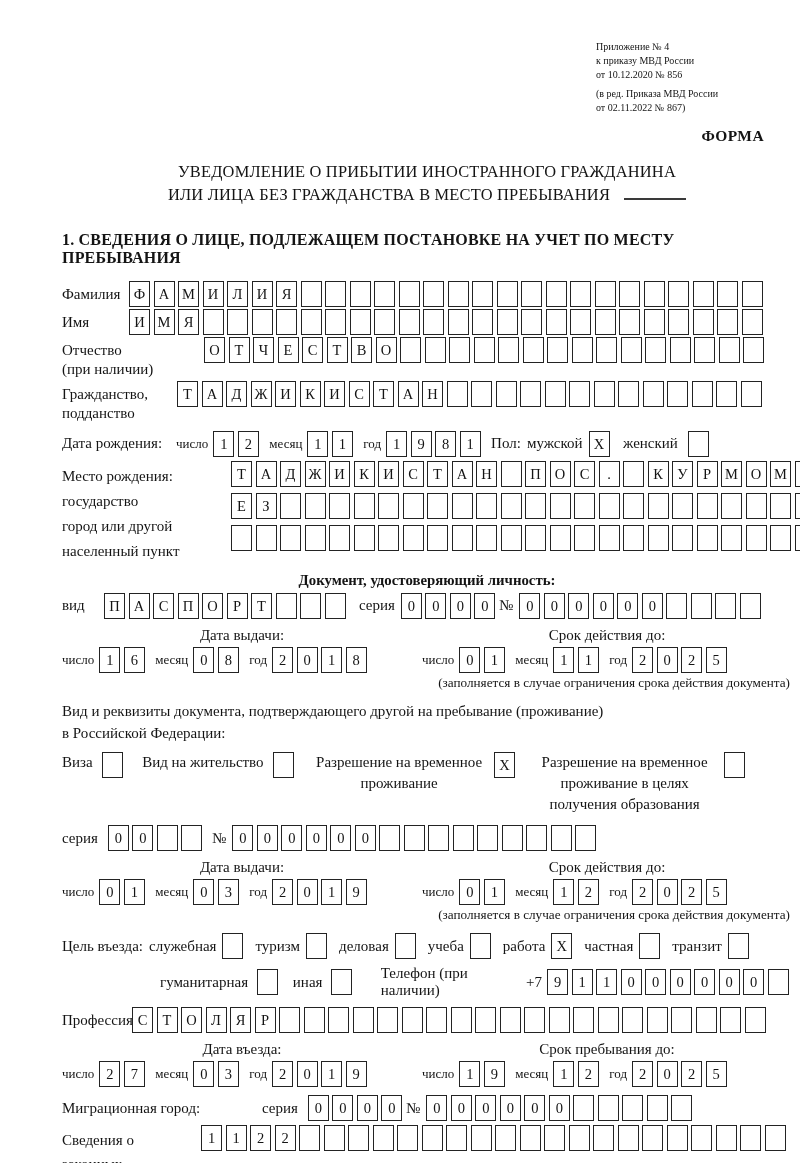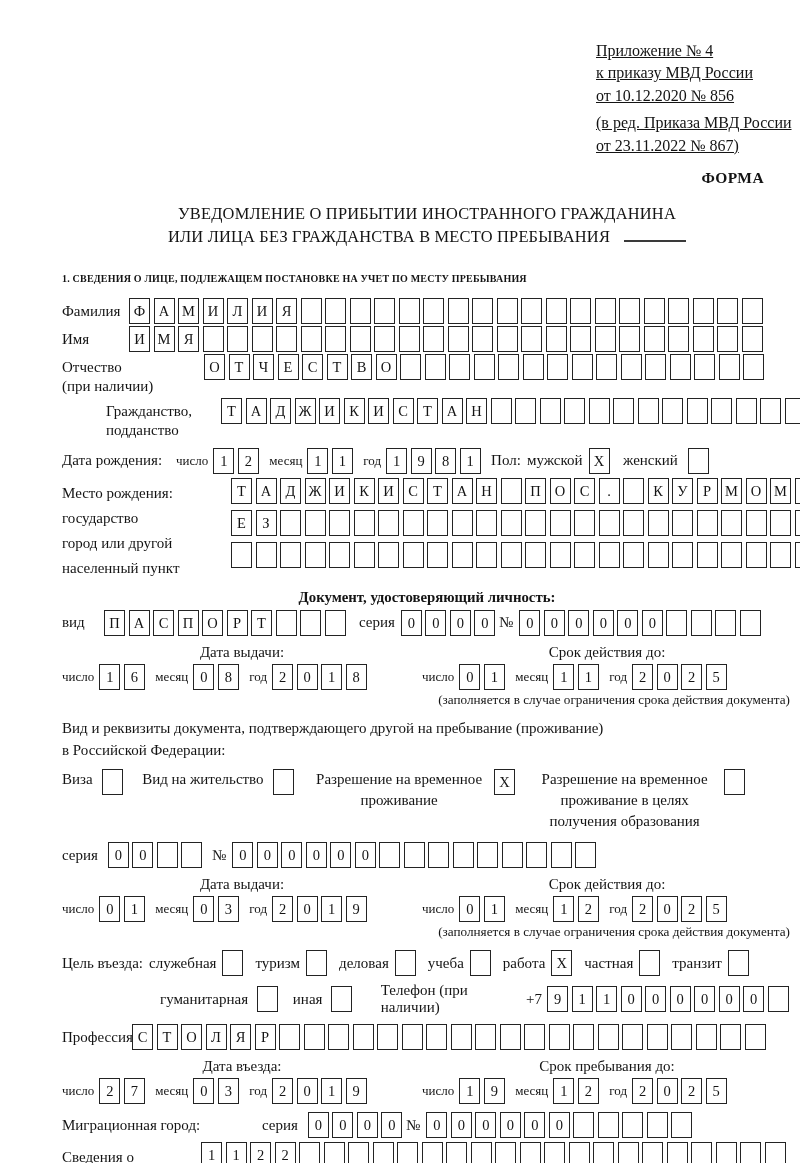--- a/index.html
+++ b/index.html
@@ -1,32 +1,32 @@
 <!DOCTYPE html>
 <html><head>
 <meta charset="utf-8">
 <style>
   html,body{margin:0;padding:0;background:#ffffff;}
   body{width:800px;height:1163px;font-family:"Liberation Serif","DejaVu Serif",serif;color:#141414;}
   .page{box-sizing:border-box;width:800px;height:1163px;padding:40px 8px 0 62px;overflow:hidden;}
 
   
-  .appendix{margin-left:auto;width:196px;font-size:16px;line-height:1.4;text-decoration:underline;}
+  .appendix{margin-left:auto;width:196px;font-size:10px;line-height:1.4;}
   .appendix .rev{margin-top:5px;}
   .forma{margin-top:12px;text-align:right;padding-right:28px;font-weight:bold;font-size:15.5px;letter-spacing:.4px;}
 
   
   .title{margin-top:16px;text-align:center;font-weight:normal;font-size:16.4px;line-height:1.4;letter-spacing:.2px;}
   .blank-line{display:inline-block;width:62px;height:13px;border-bottom:2.2px solid #3a3a3a;margin-left:14px;}
-  .section-heading{margin-top:24px;font-weight:bold;font-size:10px;letter-spacing:.2px;}
+  .section-heading{margin-top:24px;font-weight:bold;font-size:16px;letter-spacing:.2px;}
 
   
   .row{display:flex;align-items:flex-start;margin-top:2px;}
   .row-label{flex:0 0 auto;font-size:15px;line-height:19px;padding-top:4px;}
-  .lab-w67{width:67px;} .lab-w142{width:142px;} .lab-w115{width:115px;margin-left:44px;} .lab-w70{width:70px;}
+  .lab-w67{width:67px;} .lab-w142{width:142px;} .lab-w115{width:115px;} .lab-w70{width:70px;}
   .cells{display:inline-flex;flex:0 0 auto;}
   .cell{box-sizing:border-box;flex:0 0 auto;width:21px;height:26px;border:1.6px solid #232323;margin-right:3.5px;
         display:inline-flex;align-items:center;justify-content:center;font-size:14.5px;line-height:1;background:#fff;}
   .cellrows .cells{margin-bottom:6px;}
   .mt4{margin-top:4px;} .mt8{margin-top:8px;} .mt10{margin-top:10px;}
 
   
   .dg{display:inline-flex;align-items:center;}
   .dg-lab{font-size:13px;margin:0 5px 0 0;}
   .dg .cells{margin-right:7px;}
@@ -61,21 +61,21 @@
 </head>
 <body>
 
 <div class="page">
 
   <div class="appendix">
     <div>Приложение № 4</div>
     <div>к приказу МВД России</div>
     <div>от 10.12.2020 № 856</div>
     <div class="rev">(в ред. Приказа МВД России</div>
-    <div>от 23.11.2022 № 867)</div>
+    <div>от 02.11.2022 № 867)</div>
   </div>
 
   <div class="forma">ФОРМА</div>
 
   <div class="title">
     <div>УВЕДОМЛЕНИЕ О ПРИБЫТИИ ИНОСТРАННОГО ГРАЖДАНИНА</div>
     <div><span>ИЛИ ЛИЦА БЕЗ ГРАЖДАНСТВА В МЕСТО ПРЕБЫВАНИЯ</span><span class="blank-line"></span></div>
   </div>
 
   <div class="section-heading">1. СВЕДЕНИЯ О ЛИЦЕ, ПОДЛЕЖАЩЕМ ПОСТАНОВКЕ НА УЧЕТ ПО МЕСТУ ПРЕБЫВАНИЯ</div>

